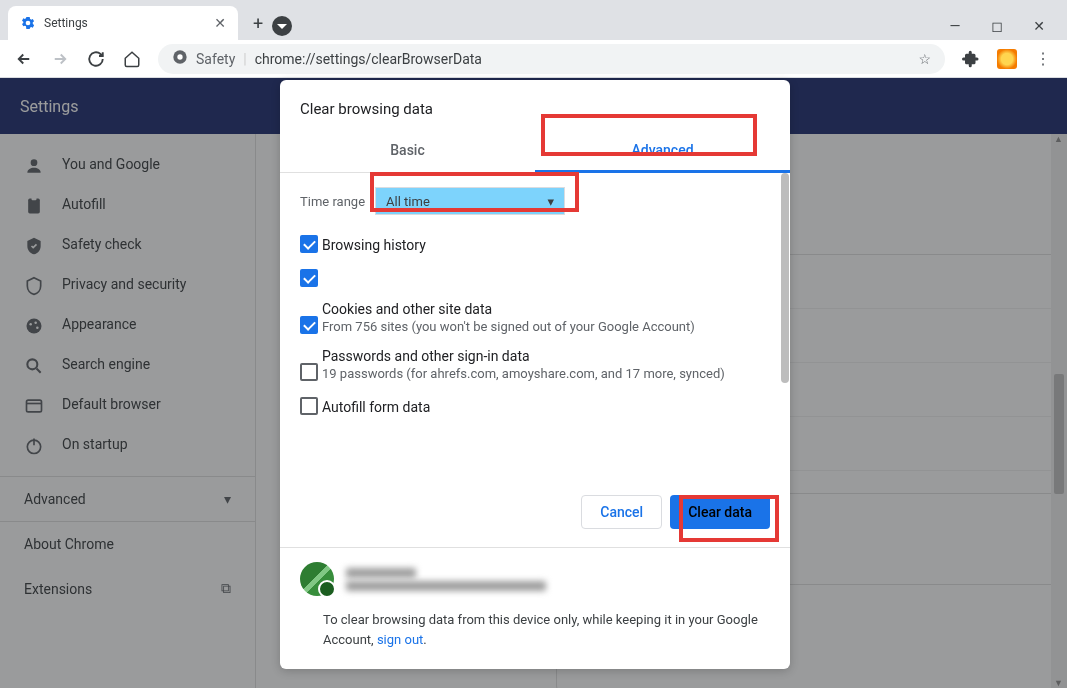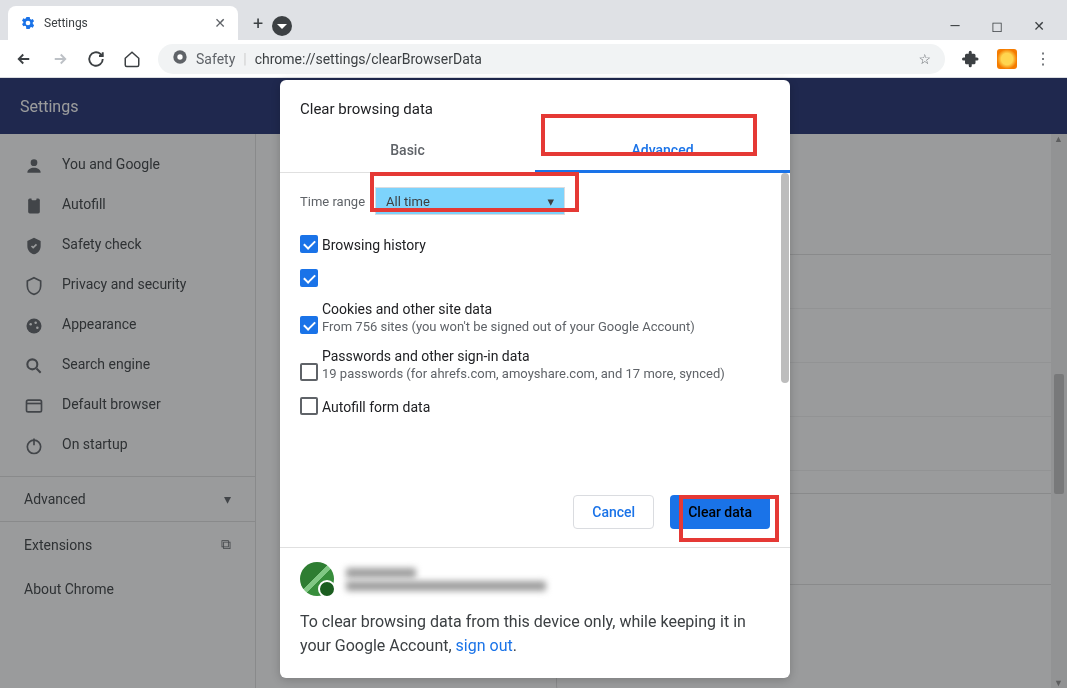--- a/index.html
+++ b/index.html
@@ -62,31 +62,31 @@
 .range-row { display:flex; align-items:center; gap:10px; margin-bottom:18px; }
 .range-label { font-size:13px; color:#5f6368; }
 .range-select { width:190px; border:1px solid #dadce0; background:#7dd3fc; height:28px; display:flex; align-items:center; padding:0 10px; font-size:13px; justify-content:space-between; color:#3c4043; }
 .item-row { display:flex; align-items:flex-end; gap:4px; margin-bottom:14px; }
 .cb { width:18px; height:18px; border-radius:2px; flex-shrink:0; display:flex; align-items:center; justify-content:center; margin-top:2px; }
 .cb.checked { background:#1a73e8; }
 .cb.checked::after { content:''; width:5px; height:9px; border:solid #fff; border-width:0 2px 2px 0; transform:rotate(45deg); margin-bottom:2px; }
 .cb.unchecked { border:2px solid #5f6368; }
 .item-text .t1 { font-size:14px; color:#202124; }
 .item-text .t2 { font-size:13px; color:#5f6368; margin-top:2px; }
-.dlg-foot { display:flex; justify-content:flex-end; gap:16px; padding:12px 20px 18px; border-bottom:1px solid #e0e0e0; }
+.dlg-foot { display:flex; justify-content:flex-end; gap:8px; padding:12px 20px 18px; border-bottom:1px solid #e0e0e0; }
 .btn { height:34px; padding:0 18px; border-radius:4px; font-size:14px; font-weight:500; display:flex; align-items:center; }
 .btn-outline { border:1px solid #dadce0; color:#1a73e8; background:#fff; }
 .btn-primary { background:#1a73e8; color:#000000; }
 .account-row { display:flex; align-items:center; gap:12px; padding:14px 20px; }
 .avatar-blur { width:34px; height:34px; border-radius:50%; background:linear-gradient(135deg,#2e7d32 45%,#81c784 45%,#81c784 55%,#388e3c 55%); filter:blur(0px); position:relative; }
 .avatar-blur::after { content:''; position:absolute; right:-2px; bottom:-2px; width:14px; height:14px; border-radius:50%; background:#1b5e20; border:2px solid #fff; }
 .blur-text div { height:10px; border-radius:2px; margin:3px 0; filter:blur(3px); }
 .blur-text .a { width:70px; background:#9e9e9e; }
 .blur-text .b { width:200px; background:#9e9e9e; }
-.footer-text { font-size:16px; color:#3c4043; padding:0 20px; line-height:1.5; }
+.footer-text { font-size:13px; color:#3c4043; padding:0 20px; line-height:1.5;margin-left:23px; }
 .footer-text a { color:#1a73e8; text-decoration:none; }
 
 .highlight { position:absolute; border:4px solid #e53935; pointer-events:none; }
 .hl-tab { left:541px; top:114px; width:216px; height:42px; }
 .hl-range { left:370px; top:172px; width:209px; height:40px; }
 .hl-clear { left:679px; top:495px; width:100px; height:47px; }
 </style>
 </head>
 <body>
 
@@ -215,25 +215,25 @@
             <circle cx="12" cy="13" r="8"></circle>
             <path d="M12 3v8"></path>
           </svg>
           <span>On startup</span>
         </div>
       <div class="adv-row">
           <span>Advanced</span>
           <span class="chev">▾</span>
         </div>
       <div class="side-link">
+          <span>About Chrome</span>
+        </div>
+      <div class="side-link">
           <span>Extensions</span>
           <span class="ext">⧉</span>
-        </div>
-      <div class="side-link">
-          <span>About Chrome</span>
         </div>
     </div>
     <div class="main">
       <div class="bg-card" style="top:120px;height:240px;">
         <div class="bg-row"></div>
         <div class="bg-row"></div>
         <div class="bg-row"></div>
         <div class="bg-row">
             <span class="txt">, and more)</span>
           </div>

